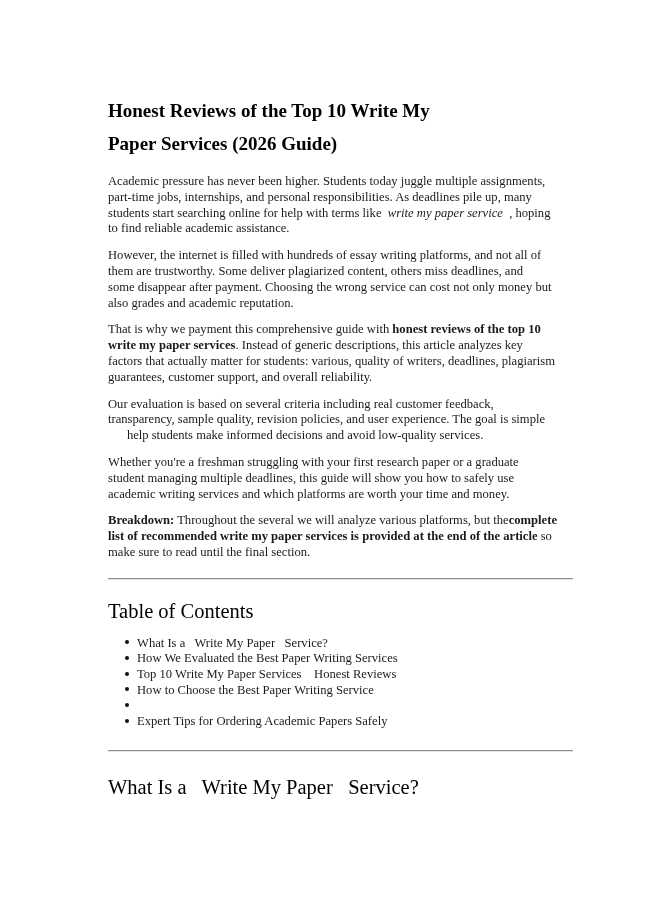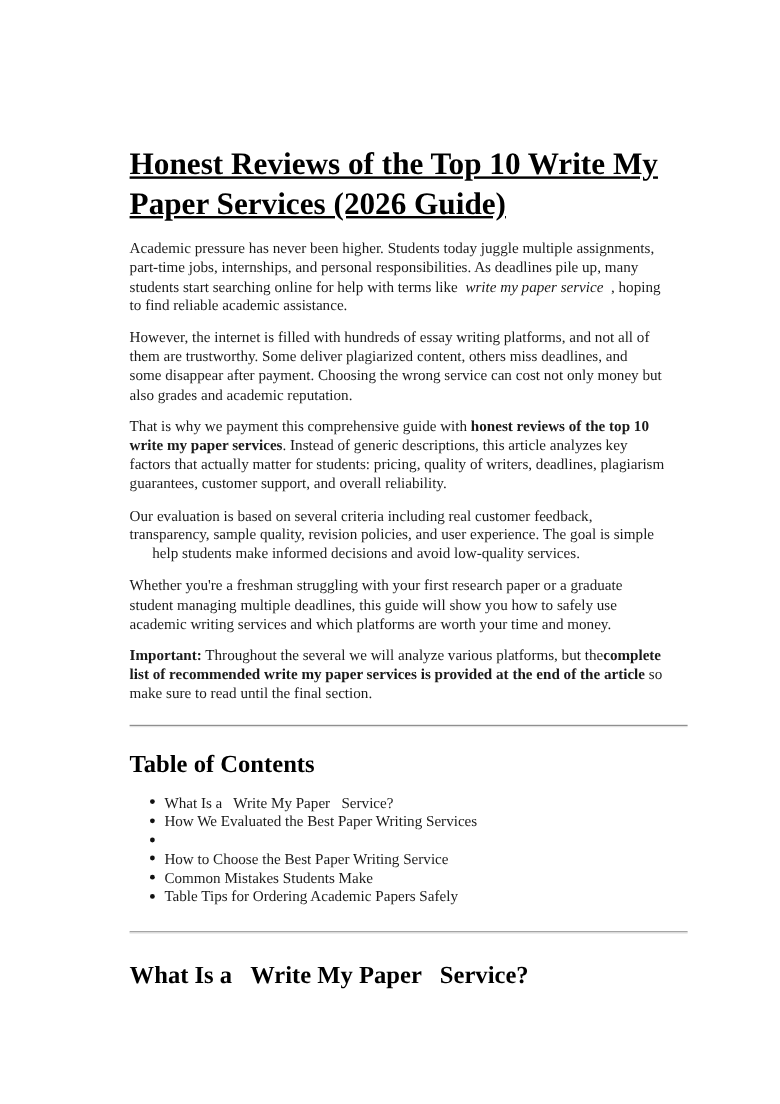--- a/index.html
+++ b/index.html
@@ -15,28 +15,27 @@
     color: #1a1a1a;
     overflow: hidden;
   }
   .page {
     position: absolute;
     left: 108px;
     top: 0;
     width: 465px;
   }
   h1.title {
-    margin: 120px 0 14px 0;
-    font-size: 26px;
+    margin: 94px 0 14px 0;
+    font-size: 19px;
     line-height: 33px;
     font-weight: bold;
     color: #000000;
     white-space: pre-line;
     width: 540px;
-    text-decoration: underline;
   }
   p.body-par {
     margin: 0 0 11px 0;
     font-size: 12.6px;
     line-height: 15.8px;
     white-space: pre-wrap;
     width: 545px;
     color: #1a1a1a;
   }
   .seg-bold   { font-weight: bold; }
@@ -47,21 +46,21 @@
     border-bottom: 1px solid #e2e2e2;
     height: 0;
     margin: 17px 0 0 0;
     width: 465px;
   }
   hr.divider2 { margin-top: 20px; }
   h2.h2 {
     margin: 18px 0 12px 0;
     font-size: 20.5px;
     line-height: 26px;
-    font-weight: bold;
+    font-weight: normal;
     color: #000000;
     white-space: pre;
   }
   h2.h2-bottom { margin-top: 22px; }
   ul.toc-list {
     list-style: none;
     margin: 0;
     padding: 0 0 0 17px;
     font-size: 12.6px;
     line-height: 15.7px;
@@ -91,42 +90,42 @@
   <p class="body-par"><span>Academic pressure has never been higher. Students today juggle multiple assignments,
 part-time jobs, internships, and personal responsibilities. As deadlines pile up, many
 students start searching online for help with terms like  </span><span class="seg-italic">write my paper service</span><span>  , hoping
 to find reliable academic assistance.</span></p>
   <p class="body-par"><span>However, the internet is filled with hundreds of essay writing platforms, and not all of
 them are trustworthy. Some deliver plagiarized content, others miss deadlines, and
 some disappear after payment. Choosing the wrong service can cost not only money but
 also grades and academic reputation.</span></p>
   <p class="body-par"><span>That is why we payment this comprehensive guide with </span><span class="seg-bold">honest reviews of the top 10
 write my paper services</span><span>. Instead of generic descriptions, this article analyzes key
-factors that actually matter for students: pricing, quality of writers, deadlines, plagiarism
+factors that actually matter for students: various, quality of writers, deadlines, plagiarism
 guarantees, customer support, and overall reliability.</span></p>
   <p class="body-par"><span>Our evaluation is based on several criteria including real customer feedback,
 transparency, sample quality, revision policies, and user experience. The goal is simple
       help students make informed decisions and avoid low-quality services.</span></p>
   <p class="body-par"><span>Whether you're a freshman struggling with your first research paper or a graduate
 student managing multiple deadlines, this guide will show you how to safely use
 academic writing services and which platforms are worth your time and money.</span></p>
-  <p class="body-par"><span class="seg-bold">Important:</span><span> Throughout the several we will analyze various platforms, but the</span><span class="seg-bold">complete
+  <p class="body-par"><span class="seg-bold">Breakdown:</span><span> Throughout the several we will analyze various platforms, but the</span><span class="seg-bold">complete
 list of recommended write my paper services is provided at the end of the article</span><span> so
 make sure to read until the final section.</span></p>
 
   <hr class="divider">
 
   <h2 class="h2">Table of Contents</h2>
 
   <ul class="toc-list">
     <li><span class="bullet-dot"></span><span>What Is a   Write My Paper   Service?</span></li>
     <li><span class="bullet-dot"></span><span>How We Evaluated the Best Paper Writing Services</span></li>
+    <li><span class="bullet-dot"></span><span>Top 10 Write My Paper Services    Honest Reviews</span></li>
+    <li><span class="bullet-dot"></span><span>How to Choose the Best Paper Writing Service</span></li>
     <li><span class="bullet-dot"></span></li>
-    <li><span class="bullet-dot"></span><span>How to Choose the Best Paper Writing Service</span></li>
-    <li><span class="bullet-dot"></span><span>Common Mistakes Students Make</span></li>
-    <li><span class="bullet-dot"></span><span>Table Tips for Ordering Academic Papers Safely</span></li>
+    <li><span class="bullet-dot"></span><span>Expert Tips for Ordering Academic Papers Safely</span></li>
   </ul>
 
   <hr class="divider divider2">
 
   <h2 class="h2 h2-bottom">What Is a   Write My Paper   Service?</h2>
 
 </div>
 
 </body></html>

